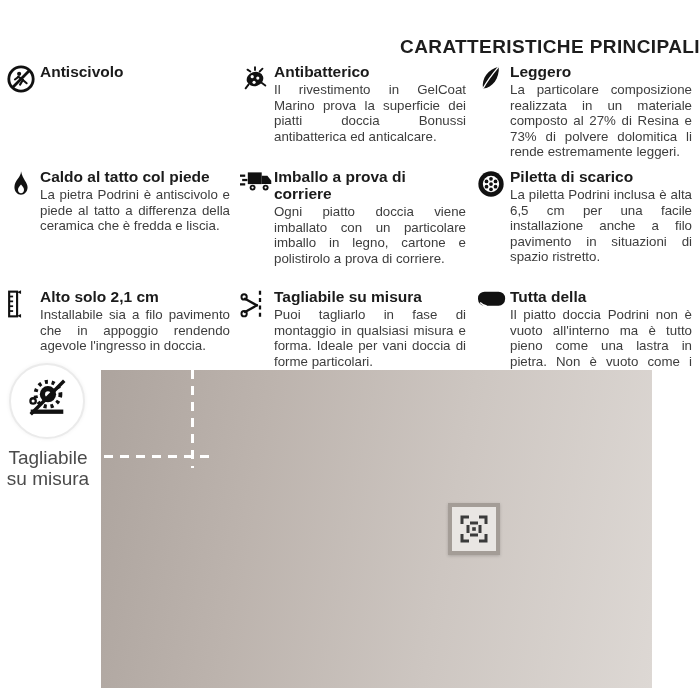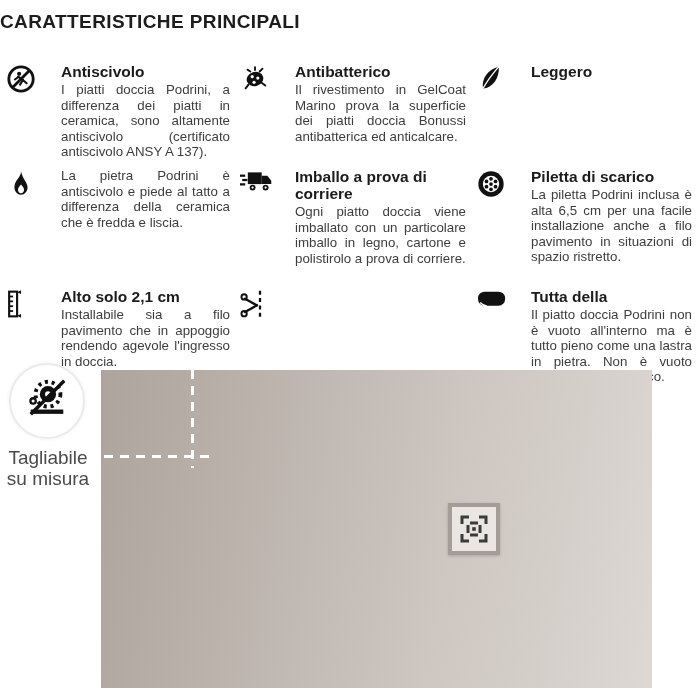--- a/index.html
+++ b/index.html
@@ -5,34 +5,35 @@
   * { box-sizing: border-box; margin: 0; padding: 0; }
   html,body { width:700px; height:700px; }
   body {
     position: relative;
     background:#ffffff;
     font-family:"Liberation Sans", sans-serif;
     overflow:hidden;
   }
   .page-title {
     padding-top:11px;
-    text-align:left;
+    text-align:right;
     font-size:19px;
     font-weight:800;
     letter-spacing:.4px;
     color:#1d1d1d;
+    margin-top:25px;
   }
   .features-grid {
     position:absolute;
     top:58px; left:2px; right:2px;
     display:grid;
     grid-template-columns:234px 236px 1fr;
     grid-template-rows:105px 120px auto;
   }
-  .feature { display:flex; align-items:flex-start; padding:5px 6px 0 4px;gap:21px; }
+  .feature { display:flex; align-items:flex-start; padding:5px 6px 0 4px; }
   .icon-box { flex:0 0 34px; width:34px; display:flex; justify-content:flex-start; margin-top:1px; }
   .feature-text { flex:1; }
   .feature-heading {
     font-size:15.5px;
     font-weight:800;
     color:#1b1b1b;
     line-height:17px;
     margin-bottom:2px;
   }
   .feature-body {
@@ -99,21 +100,20 @@
           <path d="M13 13.5 L18 17"></path>
             <path d="M13 14 L9.5 16.5"></path>
           <path d="M18 17 L15 22"></path>
             <path d="M18 17 L22 20.5"></path>
         </g>
         <line x1="25" y1="7" x2="7" y2="25" stroke="#111" stroke-width="3"></line>
       </svg>
     </span>
     <div class="feature-text">
       <div class="feature-heading">Antiscivolo</div>
-      <div class="feature-body">I piatti doccia Podrini, a differenza dei piatti in ceramica, sono altamente antiscivolo (certificato antiscivolo ANSY A 137).</div>
     </div>
   </div>
 
   <div class="feature">
     <span class="icon-box">
       <svg viewBox="0 0 32 32" width="30" height="30">
         <g stroke="#111" stroke-width="2" stroke-linecap="round">
           <line x1="21" y1="8" x2="24" y2="5"></line>
             <line x1="11" y1="8" x2="8" y2="6"></line>
           <line x1="23" y1="20" x2="27" y2="23"></line>
@@ -134,31 +134,33 @@
 
   <div class="feature">
     <span class="icon-box">
       <svg viewBox="0 0 32 32" width="28" height="28">
         <path d="M26 3 C14 6 6 16 8 28 C19 27 27 16 26 3 Z" fill="#111"></path>
         <path d="M26 3 C20 10 14 17 8 28" stroke="#fff" stroke-width="1.6" fill="none"></path>
       </svg>
     </span>
     <div class="feature-text">
       <div class="feature-heading">Leggero</div>
+      <div class="feature-body">La particolare composizione realizzata in un materiale composto al 27% di Resina e 73% di polvere dolomitica li rende estremamente leggeri.</div>
     </div>
   </div>
 
   <div class="feature">
     <span class="icon-box">
       <svg viewBox="0 0 32 32" width="30" height="30">
         <path d="M16 2.5 C16.5 8.5 9 12 9 19.5 C9 24 12.1 27.5 16 27.5 C19.9 27.5 23 24 23 19.5 C23 14.5 18 11.5 16 2.5 Z" fill="#111"></path>
         <path d="M16 16.5 C14 18.6 12.8 20 12.8 22.3 C12.8 24.3 14.2 25.8 16 25.8 C17.8 25.8 19.2 24.3 19.2 22.3 C19.2 20 18 18.6 16 16.5 Z" fill="#fff"></path>
       </svg>
     </span>
     <div class="feature-text">
+      <div class="feature-heading">Caldo al tatto col piede</div>
       <div class="feature-body">La pietra Podrini è antiscivolo e piede al tatto a differenza della ceramica che è fredda e liscia.</div>
     </div>
   </div>
 
   <div class="feature">
     <span class="icon-box">
       <svg viewBox="0 0 38 28" width="33" height="25">
         <rect x="0" y="6" width="6" height="2.6" fill="#111"></rect>
         <rect x="2.5" y="11" width="6" height="2.6" fill="#111"></rect>
         <rect x="0" y="16" width="6" height="2.6" fill="#111"></rect>
@@ -219,20 +221,24 @@
   <div class="feature">
     <span class="icon-box">
       <svg viewBox="0 0 28 34" width="25" height="30">
         <line x1="22.5" y1="2" x2="22.5" y2="32" stroke="#111" stroke-width="2.6" stroke-dasharray="4.5 3.8"></line>
         <line x1="5.5" y1="11" x2="19" y2="18.5" stroke="#111" stroke-width="2.6" stroke-linecap="round"></line>
         <line x1="5.5" y1="26" x2="19" y2="18.5" stroke="#111" stroke-width="2.6" stroke-linecap="round"></line>
         <circle cx="4.5" cy="9" r="3" fill="none" stroke="#111" stroke-width="2.2"></circle>
         <circle cx="4.5" cy="28" r="3" fill="none" stroke="#111" stroke-width="2.2"></circle>
       </svg>
     </span>
+    <div class="feature-text">
+      <div class="feature-heading">Tagliabile su misura</div>
+      <div class="feature-body">Puoi tagliarlo in fase di montaggio in qualsiasi misura e forma. Ideale per vani doccia di forme particolari.</div>
+    </div>
   </div>
 
   <div class="feature">
     <span class="icon-box">
       <svg viewBox="0 0 36 24" width="32" height="21">
         <rect x="2" y="3" width="31" height="16" rx="7.5" fill="#111"></rect>
         <path d="M4.5 15.5 Q7.5 19 12 19.3" stroke="#fff" stroke-width="1.6" fill="none"></path>
       </svg>
     </span>
     <div class="feature-text">

